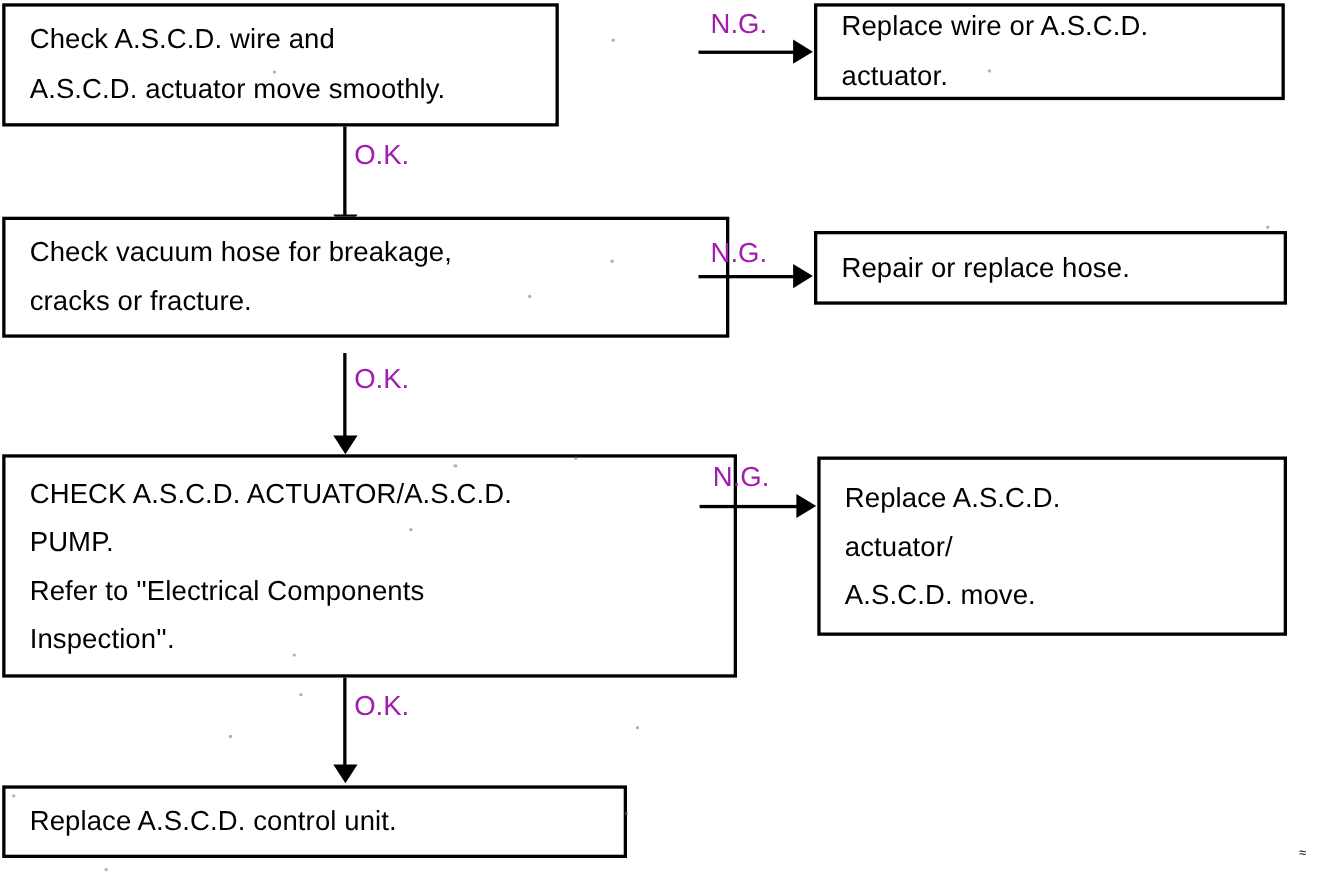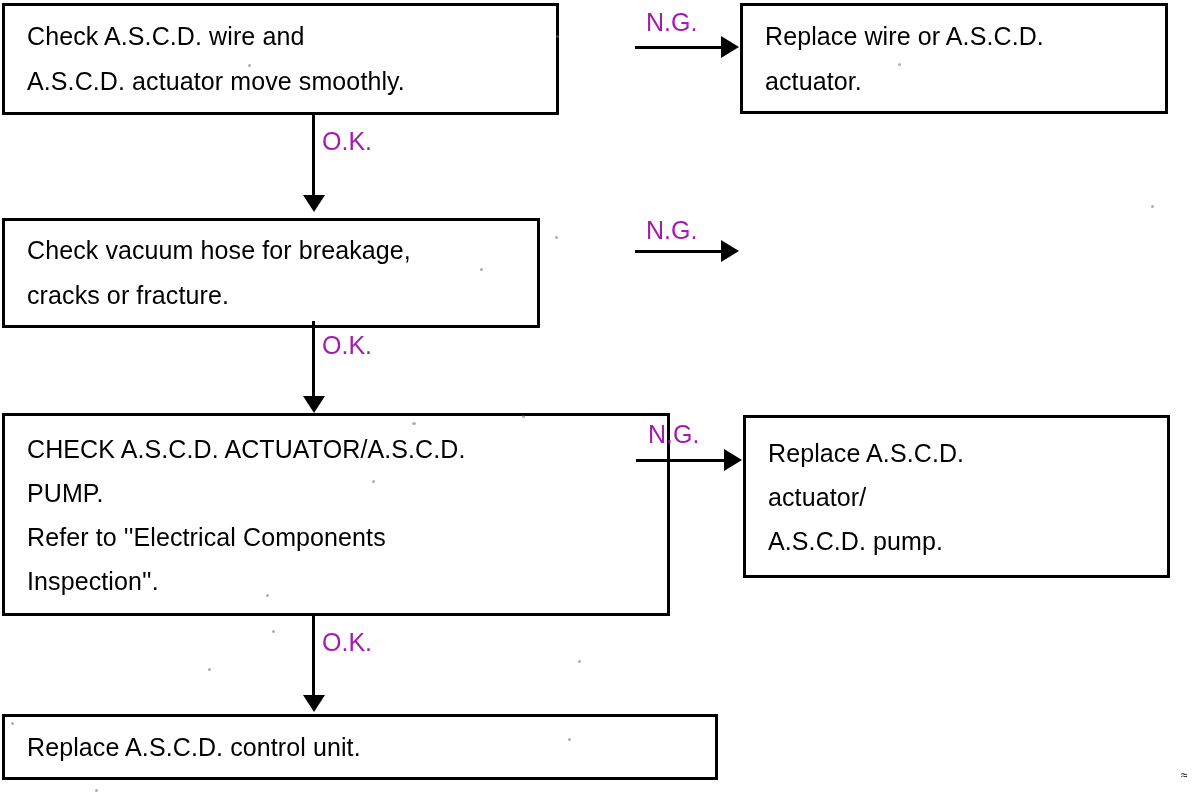--- a/index.html
+++ b/index.html
@@ -84,74 +84,77 @@
     font-size: 12px;
     color: #000000;
     font-family: "Liberation Sans", "DejaVu Sans", sans-serif;
   }
 </style>
 </head>
 <body>
 
 <div id="canvas">
 
-  <div class="node" style="left:2px; top:3px; width:557px; height:112px;">
+  <div class="node" style="left:2px; top:3px; width:506px; height:112px;">
     <div class="node-text">Check A.S.C.D. wire and
 A.S.C.D. actuator move smoothly.</div>
   </div>
 
   <div class="edge-label" style="left:646px; top:8px;">N.G.</div>
   <div class="hstem" style="left:635px; top:46px; width:92px;"></div>
   <div class="harrow" style="left:721px; top:36px;"></div>
 
-  <div class="node" style="left:740px; top:3px; width:428px; height:111px;">
+  <div class="node" style="left:740px; top:3px; width:428px; height:88px;">
     <div class="node-text">Replace wire or A.S.C.D.
 actuator.</div>
   </div>
 
   <div class="vstem" style="left:312px; top:115px; height:85px;"></div>
   <div class="varrow" style="left:303px; top:195px;"></div>
   <div class="edge-label" style="left:322px; top:127px;">O.K.</div>
 
-  <div class="node" style="left:2px; top:218px; width:538px; height:110px;padding-left:39px;">
+  <div class="node" style="left:2px; top:197px; width:661px; height:110px;padding-left:39px;">
     <div class="node-text">Check vacuum hose for breakage,
 cracks or fracture.</div>
   </div>
 
   <div class="edge-label" style="left:646px; top:216px;">N.G.</div>
   <div class="hstem" style="left:635px; top:250px; width:92px;"></div>
   <div class="harrow" style="left:721px; top:240px;"></div>
 
+  <div class="node" style="left:740px; top:210px; width:430px; height:67px;">
+    <div class="node-text">Repair or replace hose.</div>
+  </div>
 
   <div class="vstem" style="left:312px; top:321px; height:80px;"></div>
   <div class="varrow" style="left:303px; top:396px;"></div>
   <div class="edge-label" style="left:322px; top:331px;">O.K.</div>
 
   <div class="node" style="left:2px; top:413px; width:668px; height:203px;">
     <div class="node-text tight">CHECK A.S.C.D. ACTUATOR/A.S.C.D.
 PUMP.
 Refer to ''Electrical Components
 Inspection''.</div>
   </div>
 
   <div class="edge-label" style="left:648px; top:420px;">N.G.</div>
   <div class="hstem" style="left:636px; top:459px; width:94px;"></div>
   <div class="harrow" style="left:724px; top:449px;"></div>
 
   <div class="node" style="left:743px; top:415px; width:427px; height:163px;">
     <div class="node-text tight">Replace A.S.C.D.
 actuator/
-A.S.C.D. pump.</div>
+A.S.C.D. move.</div>
   </div>
 
   <div class="vstem" style="left:312px; top:616px; height:84px;"></div>
   <div class="varrow" style="left:303px; top:695px;"></div>
   <div class="edge-label" style="left:322px; top:628px;">O.K.</div>
 
-  <div class="node" style="left:2px; top:714px; width:716px; height:66px;">
+  <div class="node" style="left:2px; top:714px; width:568px; height:66px;">
     <div class="node-text">Replace A.S.C.D. control unit.</div>
   </div>
 
   <div class="speck" style="left:556px; top:35px; width:3px; height:3px;"></div>
   <div class="speck" style="left:248px; top:64px; width:3px; height:3px;"></div>
   <div class="speck" style="left:898px; top:63px; width:3px; height:3px;"></div>
   <div class="speck" style="left:555px; top:236px; width:3px; height:3px;"></div>
   <div class="speck" style="left:480px; top:268px; width:3px; height:3px;"></div>
   <div class="speck" style="left:1151px; top:205px; width:3px; height:3px;"></div>
   <div class="speck" style="left:412px; top:422px; width:4px; height:3px;"></div>

